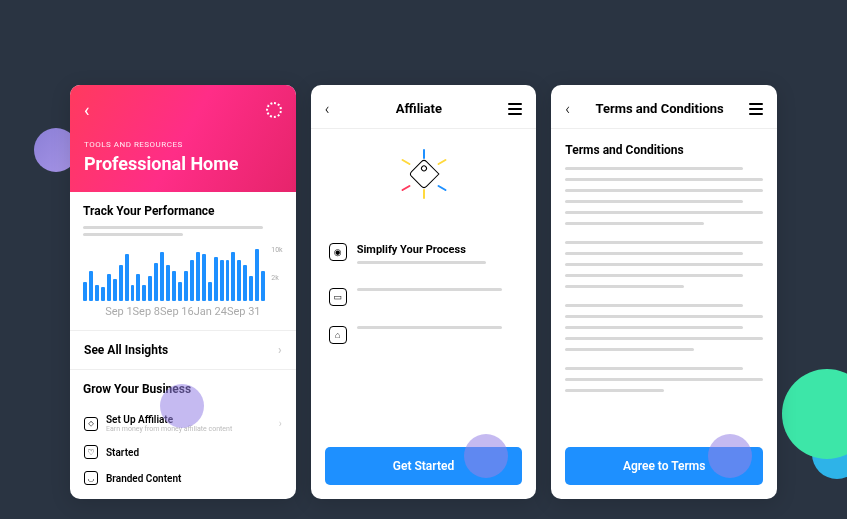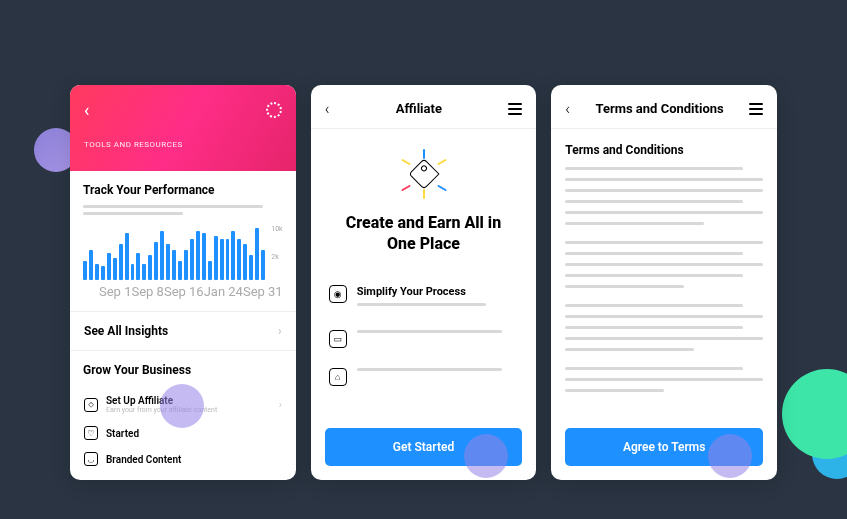--- a/index.html
+++ b/index.html
@@ -26,21 +26,21 @@
 .skel-line.w60{width:60%}
 .skel-line.w80{width:80%}
 .skel-line.w70{width:70%}
 .skel-line.w90{width:90%}
 .skel-line.w50{width:50%}
 .skel-line.w65{width:65%}
 .chart-wrap{display:flex;align-items:flex-start;gap:6px;margin-top:10px}
 .chart-bars{display:flex;align-items:flex-end;gap:2px;height:55px;flex:1}
 .chart-bars span{flex:1;background:#1e90ff;border-radius:1px}
 .chart-y{display:flex;flex-direction:column;justify-content:space-between;height:55px;font-size:7px;color:#aaa}
-.chart-x{display:flex;justify-content:flex-end;font-size:13px;color:#aaa;margin-top:4px}
+.chart-x{display:flex;justify-content:center;font-size:11px;color:#aaa;margin-top:4px}
 .divider{height:1px;background:#eee}
 .row-link{display:flex;justify-content:space-between;align-items:center;padding:12px 14px;font-size:12px;font-weight:700;cursor:pointer}
 .chev{color:#ccc;font-size:12px}
 .biz-item{display:flex;align-items:center;gap:8px;padding:6px 14px;cursor:pointer}
 .biz-icon{width:14px;height:14px;border:1.5px solid #000;border-radius:3px;flex-shrink:0;display:flex;align-items:center;justify-content:center;font-size:8px}
 .biz-txt{flex:1}
 .biz-label{font-size:10px;font-weight:600}
 .biz-sub{font-size:7px;color:#bbb}
 .biz-chev{color:#ccc;font-size:10px}
 .aff-hero{padding:20px 24px;text-align:center}
@@ -78,20 +78,21 @@
 
 <div class="cards">
 
 <div class="card">
   <div class="hdr-grad">
     <div class="hdr-top">
       <div class="hdr-back">‹</div>
       <div class="hdr-gear"></div>
     </div>
     <div class="hdr-eyebrow">TOOLS AND RESOURCES</div>
+    <div class="hdr-title">Professional Home</div>
   </div>
   <div class="section">
     <div class="sec-title">Track Your Performance</div>
     <div class="skel-line w90"></div>
     <div class="skel-line w50"></div>
     <div class="chart-wrap">
       <div class="chart-bars" id="bars">
             <span style="height: 35%;"></span>
             <span style="height: 55%;"></span>
             <span style="height: 30%;"></span>
@@ -144,21 +145,21 @@
     <span class="chev">›</span>
   </div>
   <div class="divider"></div>
   <div class="section" style="padding-bottom:4px">
     <div class="sec-title">Grow Your Business</div>
   </div>
   <div class="biz-item">
     <div class="biz-icon">⬦</div>
     <div class="biz-txt">
       <div class="biz-label">Set Up Affiliate</div>
-      <div class="biz-sub">Earn your from your affiliate content</div>
+      <div class="biz-sub">Earn money from money affiliate content</div>
     </div>
     <span class="biz-chev">›</span>
   </div>
   <div class="biz-item">
     <div class="biz-icon">♡</div>
     <div class="biz-txt">
       <div class="biz-label">Started</div>
     </div>
   </div>
   <div class="biz-item" style="padding-bottom:14px">
@@ -182,21 +183,20 @@
   <div class="aff-hero">
     <div class="aff-icon-wrap">
       <div class="aff-ray r1"></div>
           <div class="aff-ray r2"></div>
           <div class="aff-ray r3"></div>
       <div class="aff-ray r4"></div>
           <div class="aff-ray r5"></div>
           <div class="aff-ray r6"></div>
       <div class="aff-tag"></div>
     </div>
-    <div class="aff-title">Create and Earn All in One Place</div>
   </div>
   <div class="aff-list">
     <div class="aff-item">
       <div class="aff-item-icon">◉</div>
       <div class="aff-item-txt">
         <div class="aff-item-label">Simplify Your Process</div>
         <div class="skel-line w80"></div>
       </div>
     </div>
     <div class="aff-item">

